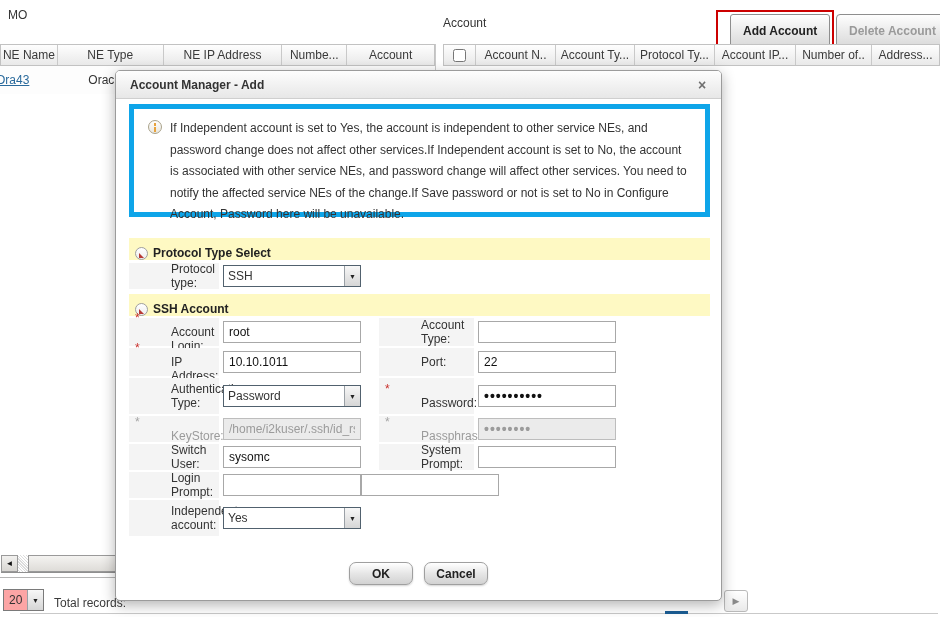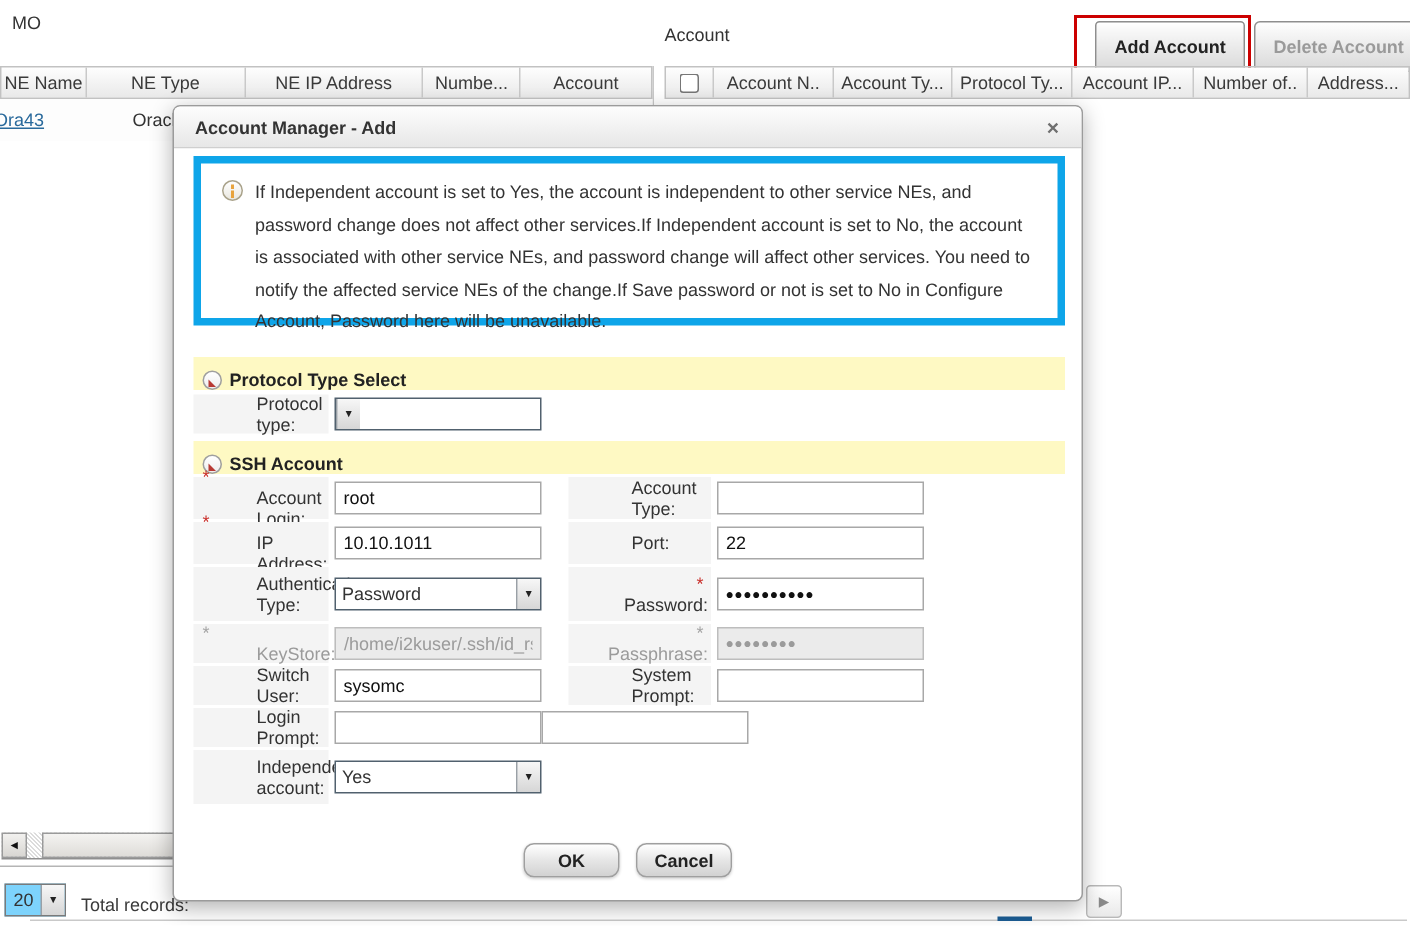--- a/index.html
+++ b/index.html
@@ -36,21 +36,21 @@
 
   
   #hscroll { left:1px; top:511px; width:433px; height:18px; display:flex;
     border-bottom:1px solid #8f8f8f; background:repeating-linear-gradient(45deg,#ffffff 0 1px,#dcdcdc 1px 2px); }
   #hscroll .arrow { width:17px; height:100%; border:1px solid #9a9a9a; background:linear-gradient(#f2f1ef,#d8d6d2);
     display:flex; align-items:center; justify-content:center; font-size:8px; color:#111; }
   #hscroll .thumb { margin-left:10px; width:310px; height:100%; border:1px solid #9a9a9a;
     background:linear-gradient(#f4f3f1,#dedcd8); }
 
   
-  #pagesize { left:3px; top:589px; width:41px; height:22px; display:flex; border:1px solid #7a7a7a; background:#7dd3fc; }
+  #pagesize { left:3px; top:589px; width:41px; height:22px; display:flex; border:1px solid #7a7a7a; background:#fca5a5; }
   #pagesize .val { flex:1; display:flex; align-items:center; padding-left:5px; }
   .combo-btn { width:16px; height:100%; border-left:1px solid #9aa0a6;
     background:linear-gradient(#f7f7f7,#d6d6d6); display:flex; align-items:center; justify-content:center;
     font-size:7px; color:#222; }
   #total-label { left:54px; top:596px; color:#3a3a3a; }
   #pager-next { left:724px; top:590px; width:24px; height:22px; border:1px solid #b9b9b9; border-radius:3px;
     background:linear-gradient(#ffffff,#e9e9e9); display:flex; align-items:center; justify-content:center;
     color:#8a8a8a; font-size:9px; }
   #bottom-line { left:20px; top:613px; width:918px; height:1px; background:#c9c9c9; }
   #page-accent { left:665px; top:611px; width:23px; height:3px; background:#1b5d94; }
@@ -79,21 +79,21 @@
     border-left:5px solid #b83a34; border-top:5px solid transparent; }
   #hdr-protocol { top:167px; } #hdr-ssh { top:223px; }
 
   #protocol-row { left:13px; top:192px; height:26px; display:flex; }
   #form { left:13px; top:247px; width:581px; }
   .frow { display:flex; margin-bottom:2px; height:28px; }
   .frow.tall { height:36px; }
   .frow.short { height:26px; }
   .flabel { width:90px; background:#f4f4f4; display:flex; align-items:center; padding:2px 2px 2px 6px;
     line-height:14px; flex-wrap:wrap; align-content:center; margin-right:4px; }
-  .flabel.r { width:95px; margin-left:18px;justify-content:flex-end; }
+  .flabel.r { width:95px; margin-left:18px; }
   .flabel .txt { flex:1;margin-left:36px; }
   .req { color:#c9302c; margin-right:3px; }
   .req.off { color:#a5a5a5; }
   .flabel.dis { color:#9b9b9b; }
   input.fin { width:138px; height:22px; border:1px solid #a8a8a8; padding:2px 5px; font:12px "Liberation Sans","DejaVu Sans",sans-serif;
     color:#111; align-self:center; }
   input.fin:disabled { background:#ebebeb; color:#9b9b9b; border-color:#bdbdbd; }
   input.mask { font-weight:bold; font-size:14px; letter-spacing:1px; }
   .combo { width:138px; height:22px; border:1px solid #51616e; background:#fff; display:flex; align-self:center; }
   .combo .ctext { flex:1; display:flex; align-items:center; padding-left:4px; overflow:hidden; white-space:nowrap; }
@@ -171,20 +171,21 @@
     <div class="abs section-hdr" id="hdr-protocol">
       <span class="collapse-icon"></span>
       <span>Protocol Type Select</span>
     </div>
 
     <div class="abs" id="protocol-row">
       <div class="flabel" style="height:26px">
         <span class="txt">Protocol type:</span>
       </div>
       <div class="combo">
+        <span class="ctext">SSH</span>
         <span class="combo-btn">▼</span>
       </div>
     </div>
 
     <div class="abs section-hdr" id="hdr-ssh">
       <span class="collapse-icon"></span>
       <span>SSH Account</span>
     </div>
 
     <div class="abs" id="form">

